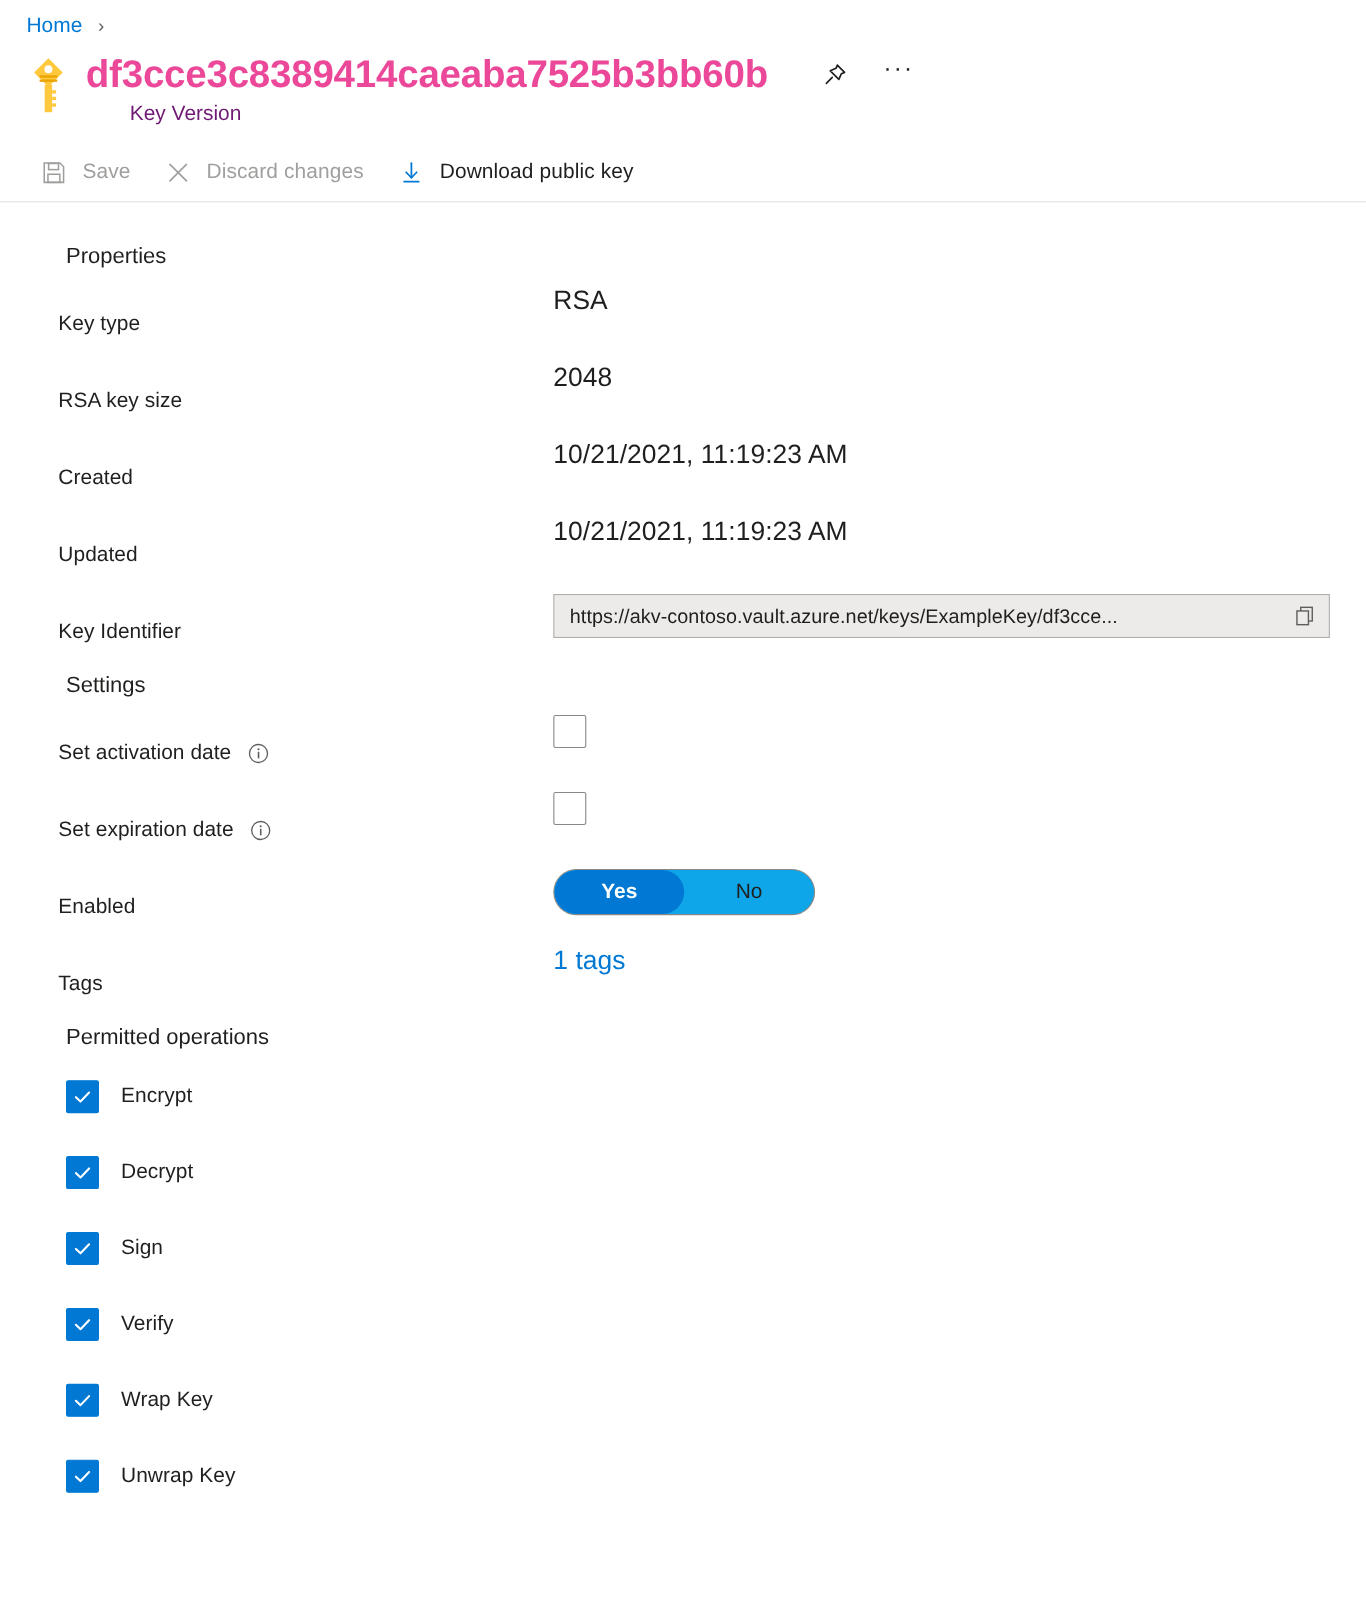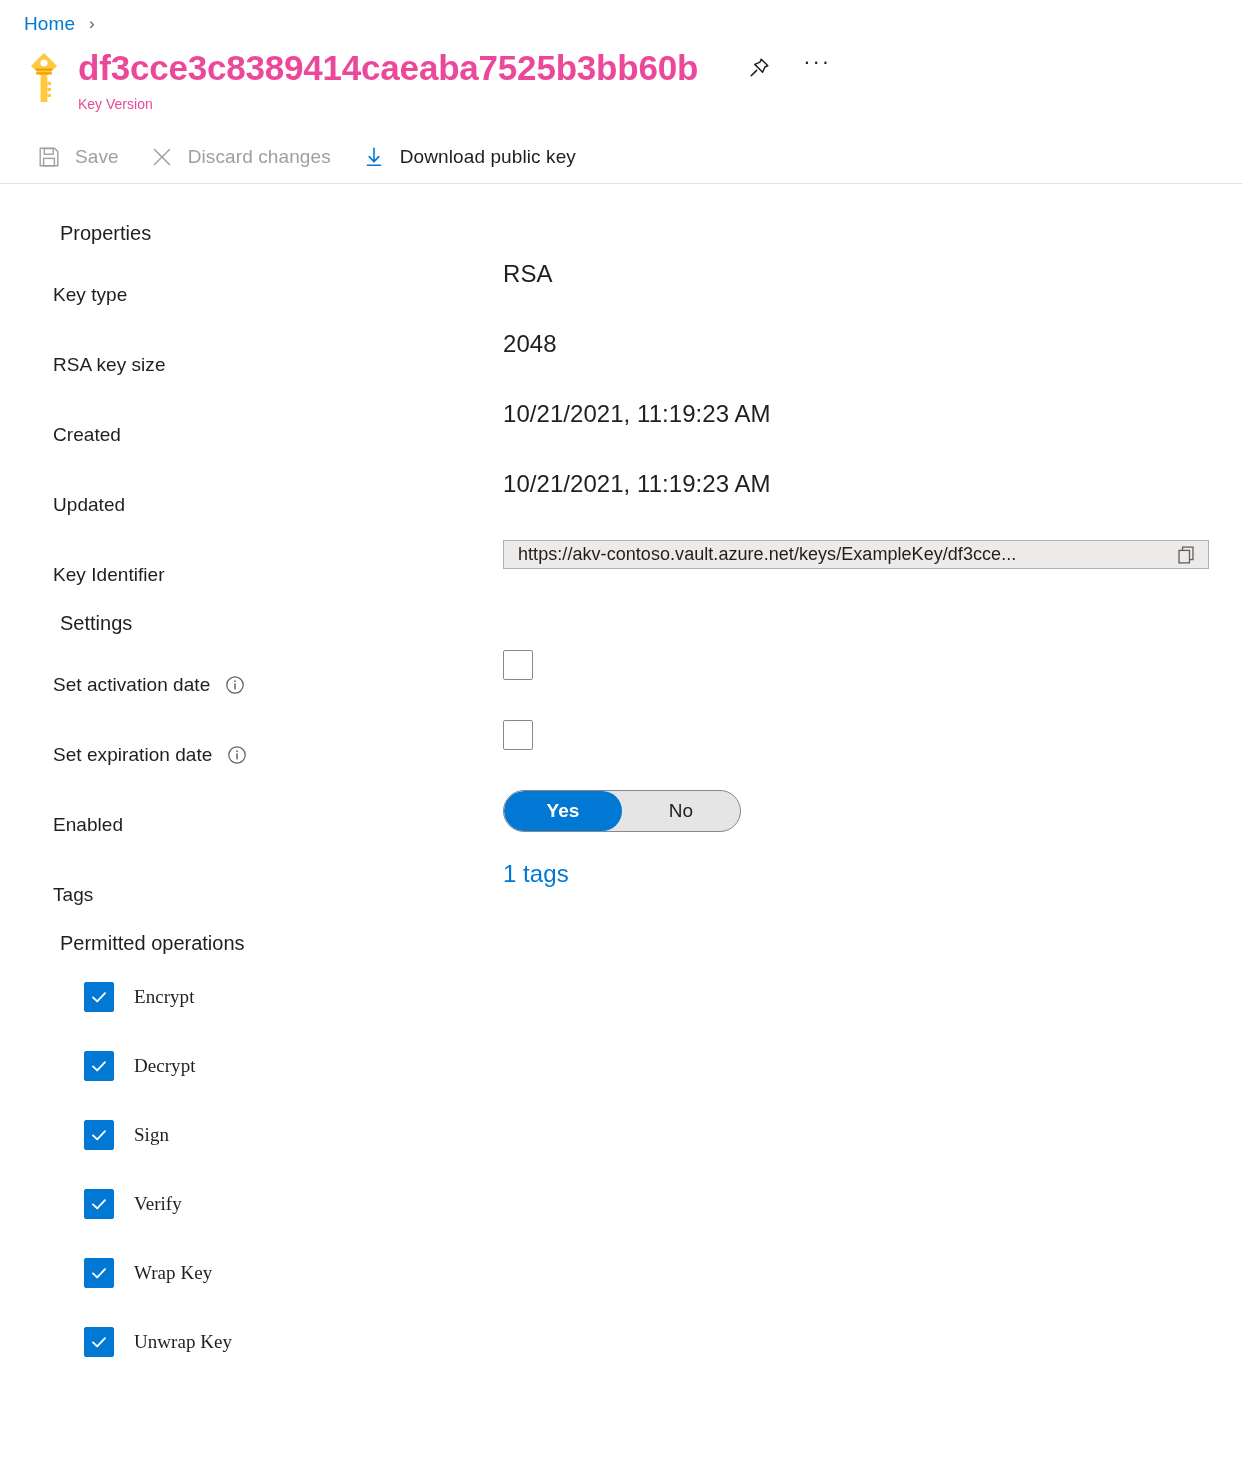--- a/index.html
+++ b/index.html
@@ -85,24 +85,25 @@
     display: flex;
     align-items: center;
     justify-content: center;
     cursor: pointer;
     font-size: 22px;
     color: #201f1e;
     letter-spacing: 2px;
     padding-bottom: 12px;
   }
   .page-subtitle {
-    font-size: 14px;
-    color: #ec4899;
+    font-size: 19px;
+    color: #701a75;
     margin-top: 3px;
     line-height: 22px;
+    margin-left: 40px;
   }
 
   
   .commandbar {
     display: flex;
     align-items: center;
     height: 54px;
     padding-left: 36px;
     border-bottom: 1px solid #e1dfdd;
     margin-top: 10px;
@@ -180,21 +181,21 @@
     align-items: center;
     justify-content: center;
     cursor: pointer;
   }
 
   
   .kid-wrap {
     display: flex;
     align-items: center;
     width: 706px;
-    height: 29px;
+    height: 40px;
     background: #edebe9;
     border: 1px solid #b3b0ad;
     padding: 0 6px 0 14px;
   }
   .kid-text {
     flex: 1 1 auto;
     font-size: 18px;
     color: #201f1e;
     white-space: nowrap;
     overflow: hidden;
@@ -222,21 +223,21 @@
   }
 
   
   .toggle {
     display: inline-flex;
     align-items: center;
     width: 238px;
     height: 42px;
     border: 1px solid #8a8886;
     border-radius: 21px;
-    background: #e5e5e5;
+    background: #0ea5e9;
     cursor: pointer;
     padding: 0;
     overflow: hidden;
   }
   .toggle-opt {
     flex: 1 1 50%;
     height: 100%;
     display: flex;
     align-items: center;
     justify-content: center;
@@ -248,22 +249,21 @@
     color: #ffffff;
     border-radius: 21px;
     font-weight: 600;
   }
 
   
   .op-row {
     display: flex;
     align-items: center;
     height: 69px;
-    padding-left: 84px;
-    font-family: Liberation Serif, serif;
+    padding-left: 60px;
   }
   .cb-checked {
     width: 30px;
     height: 30px;
     background: #0078d4;
     border: 1px solid #0078d4;
     border-radius: 2px;
     display: flex;
     align-items: center;
     justify-content: center;

